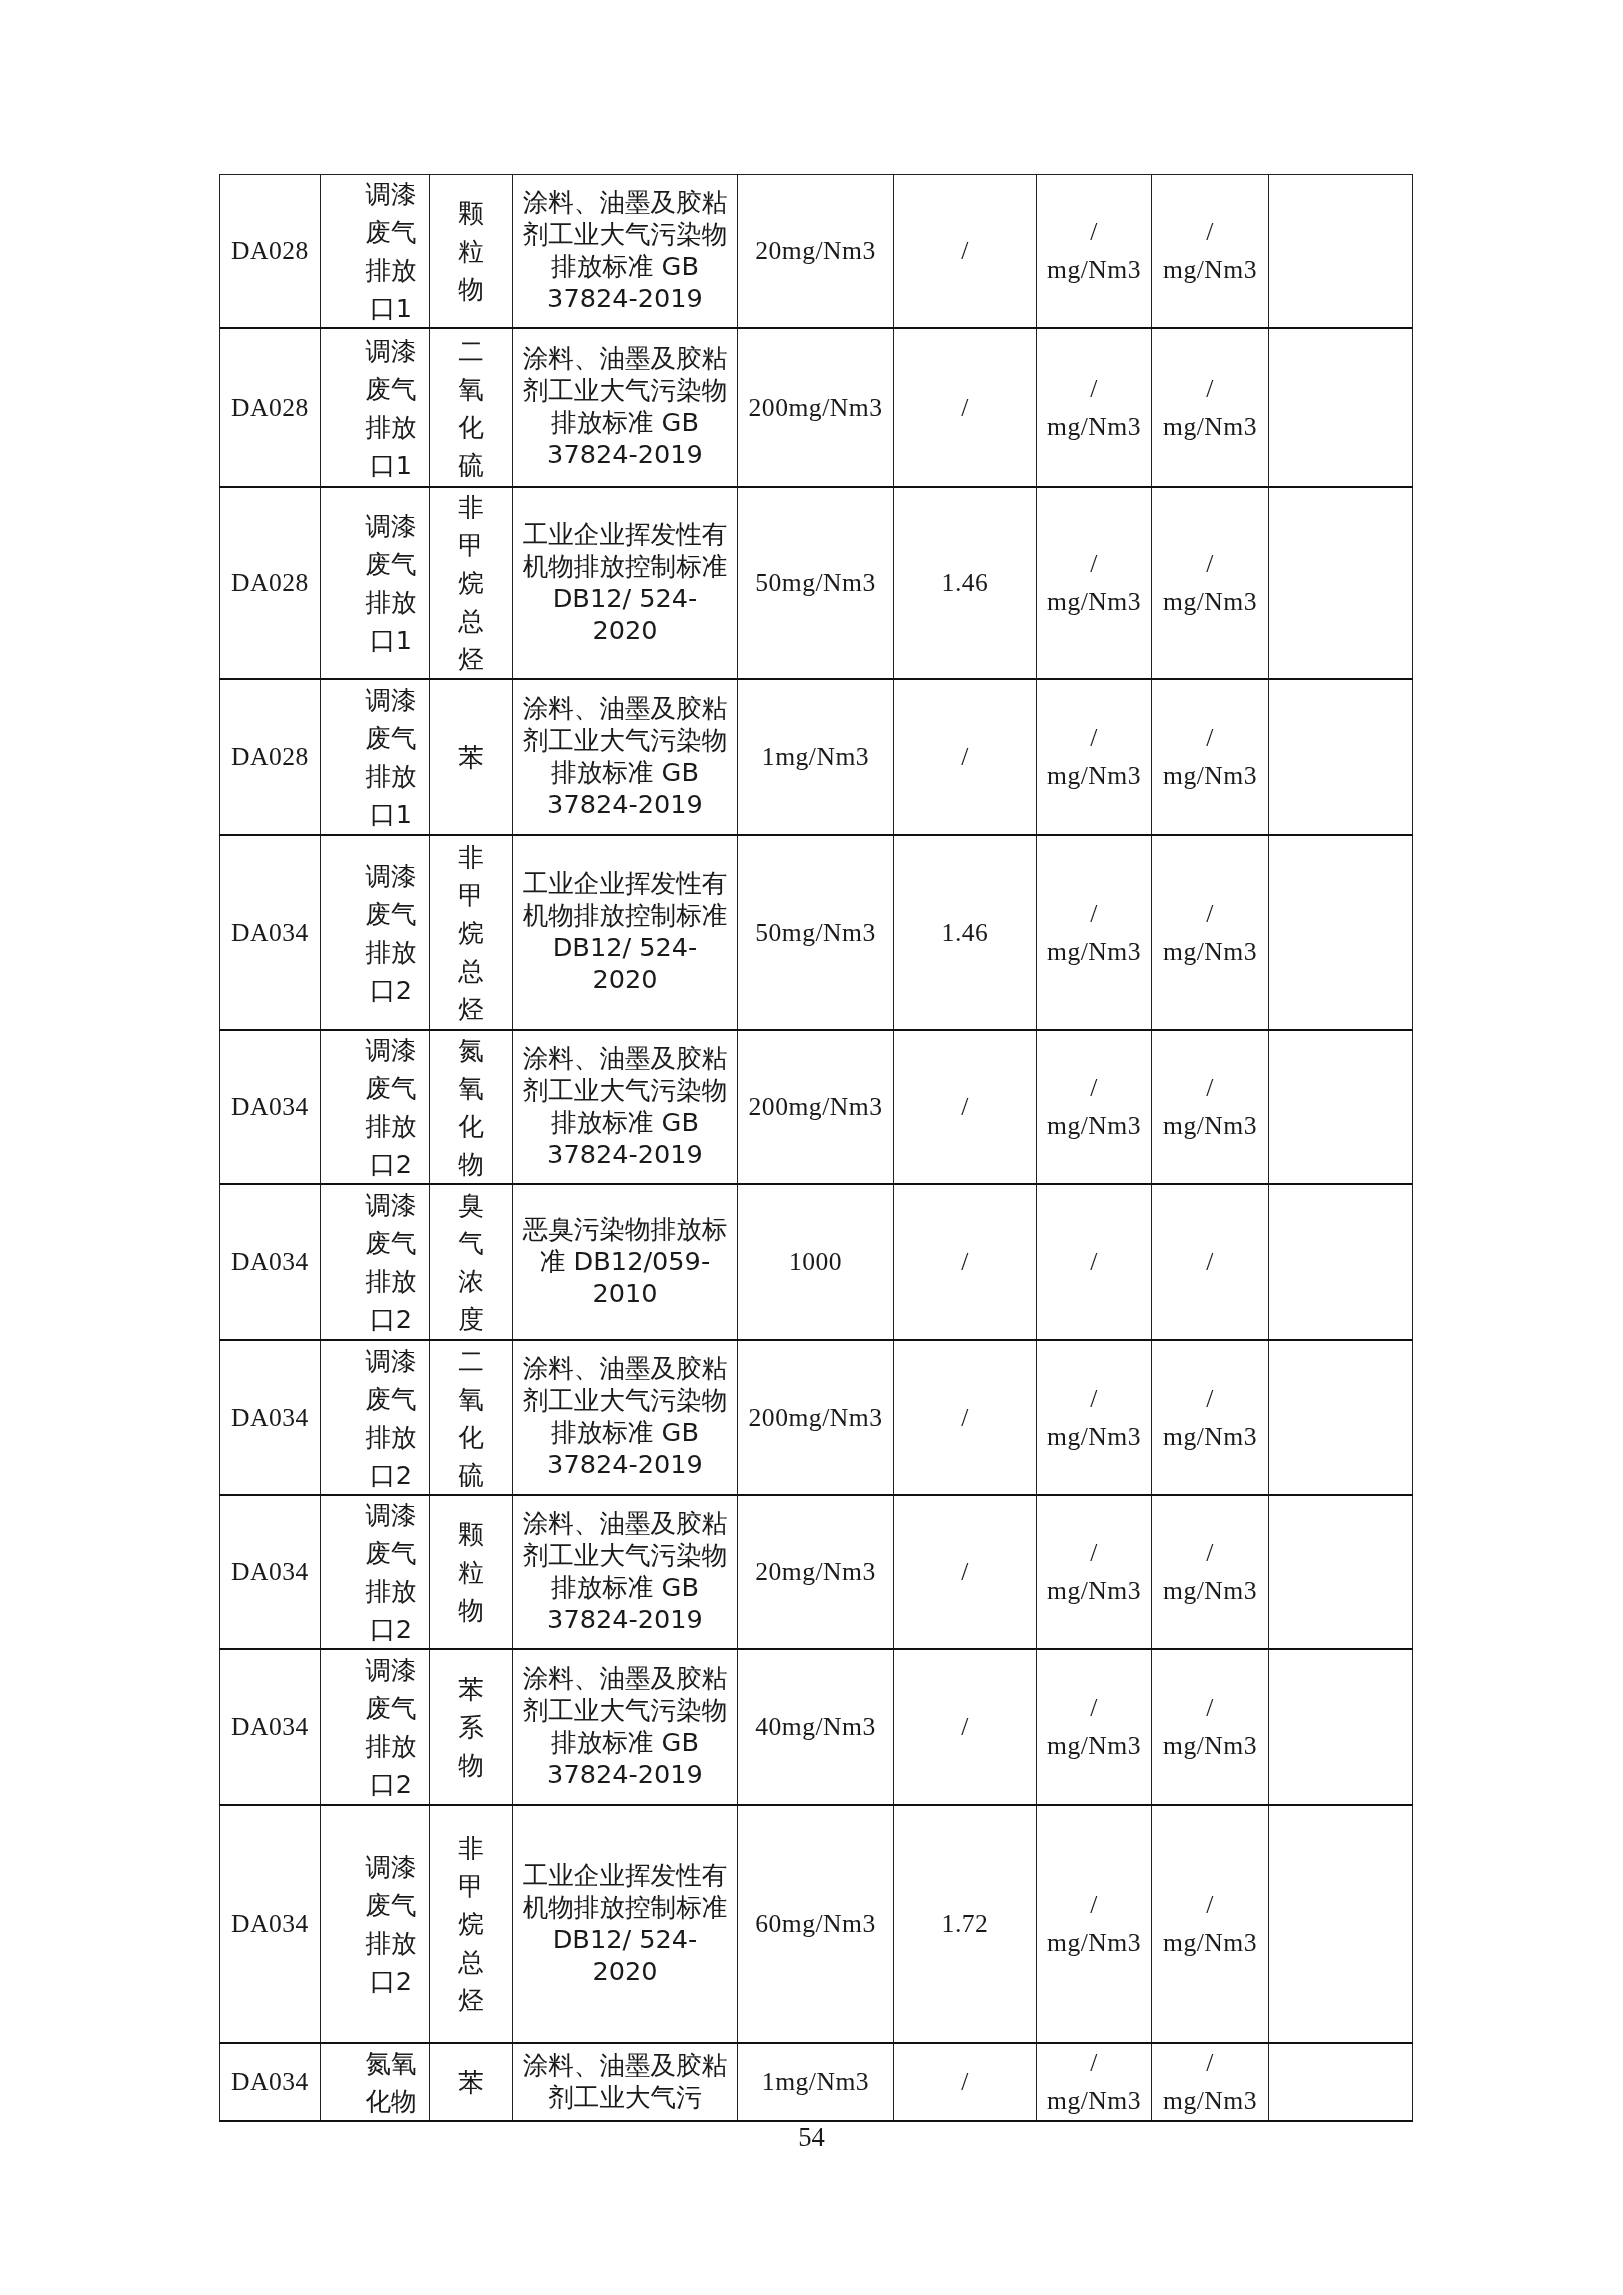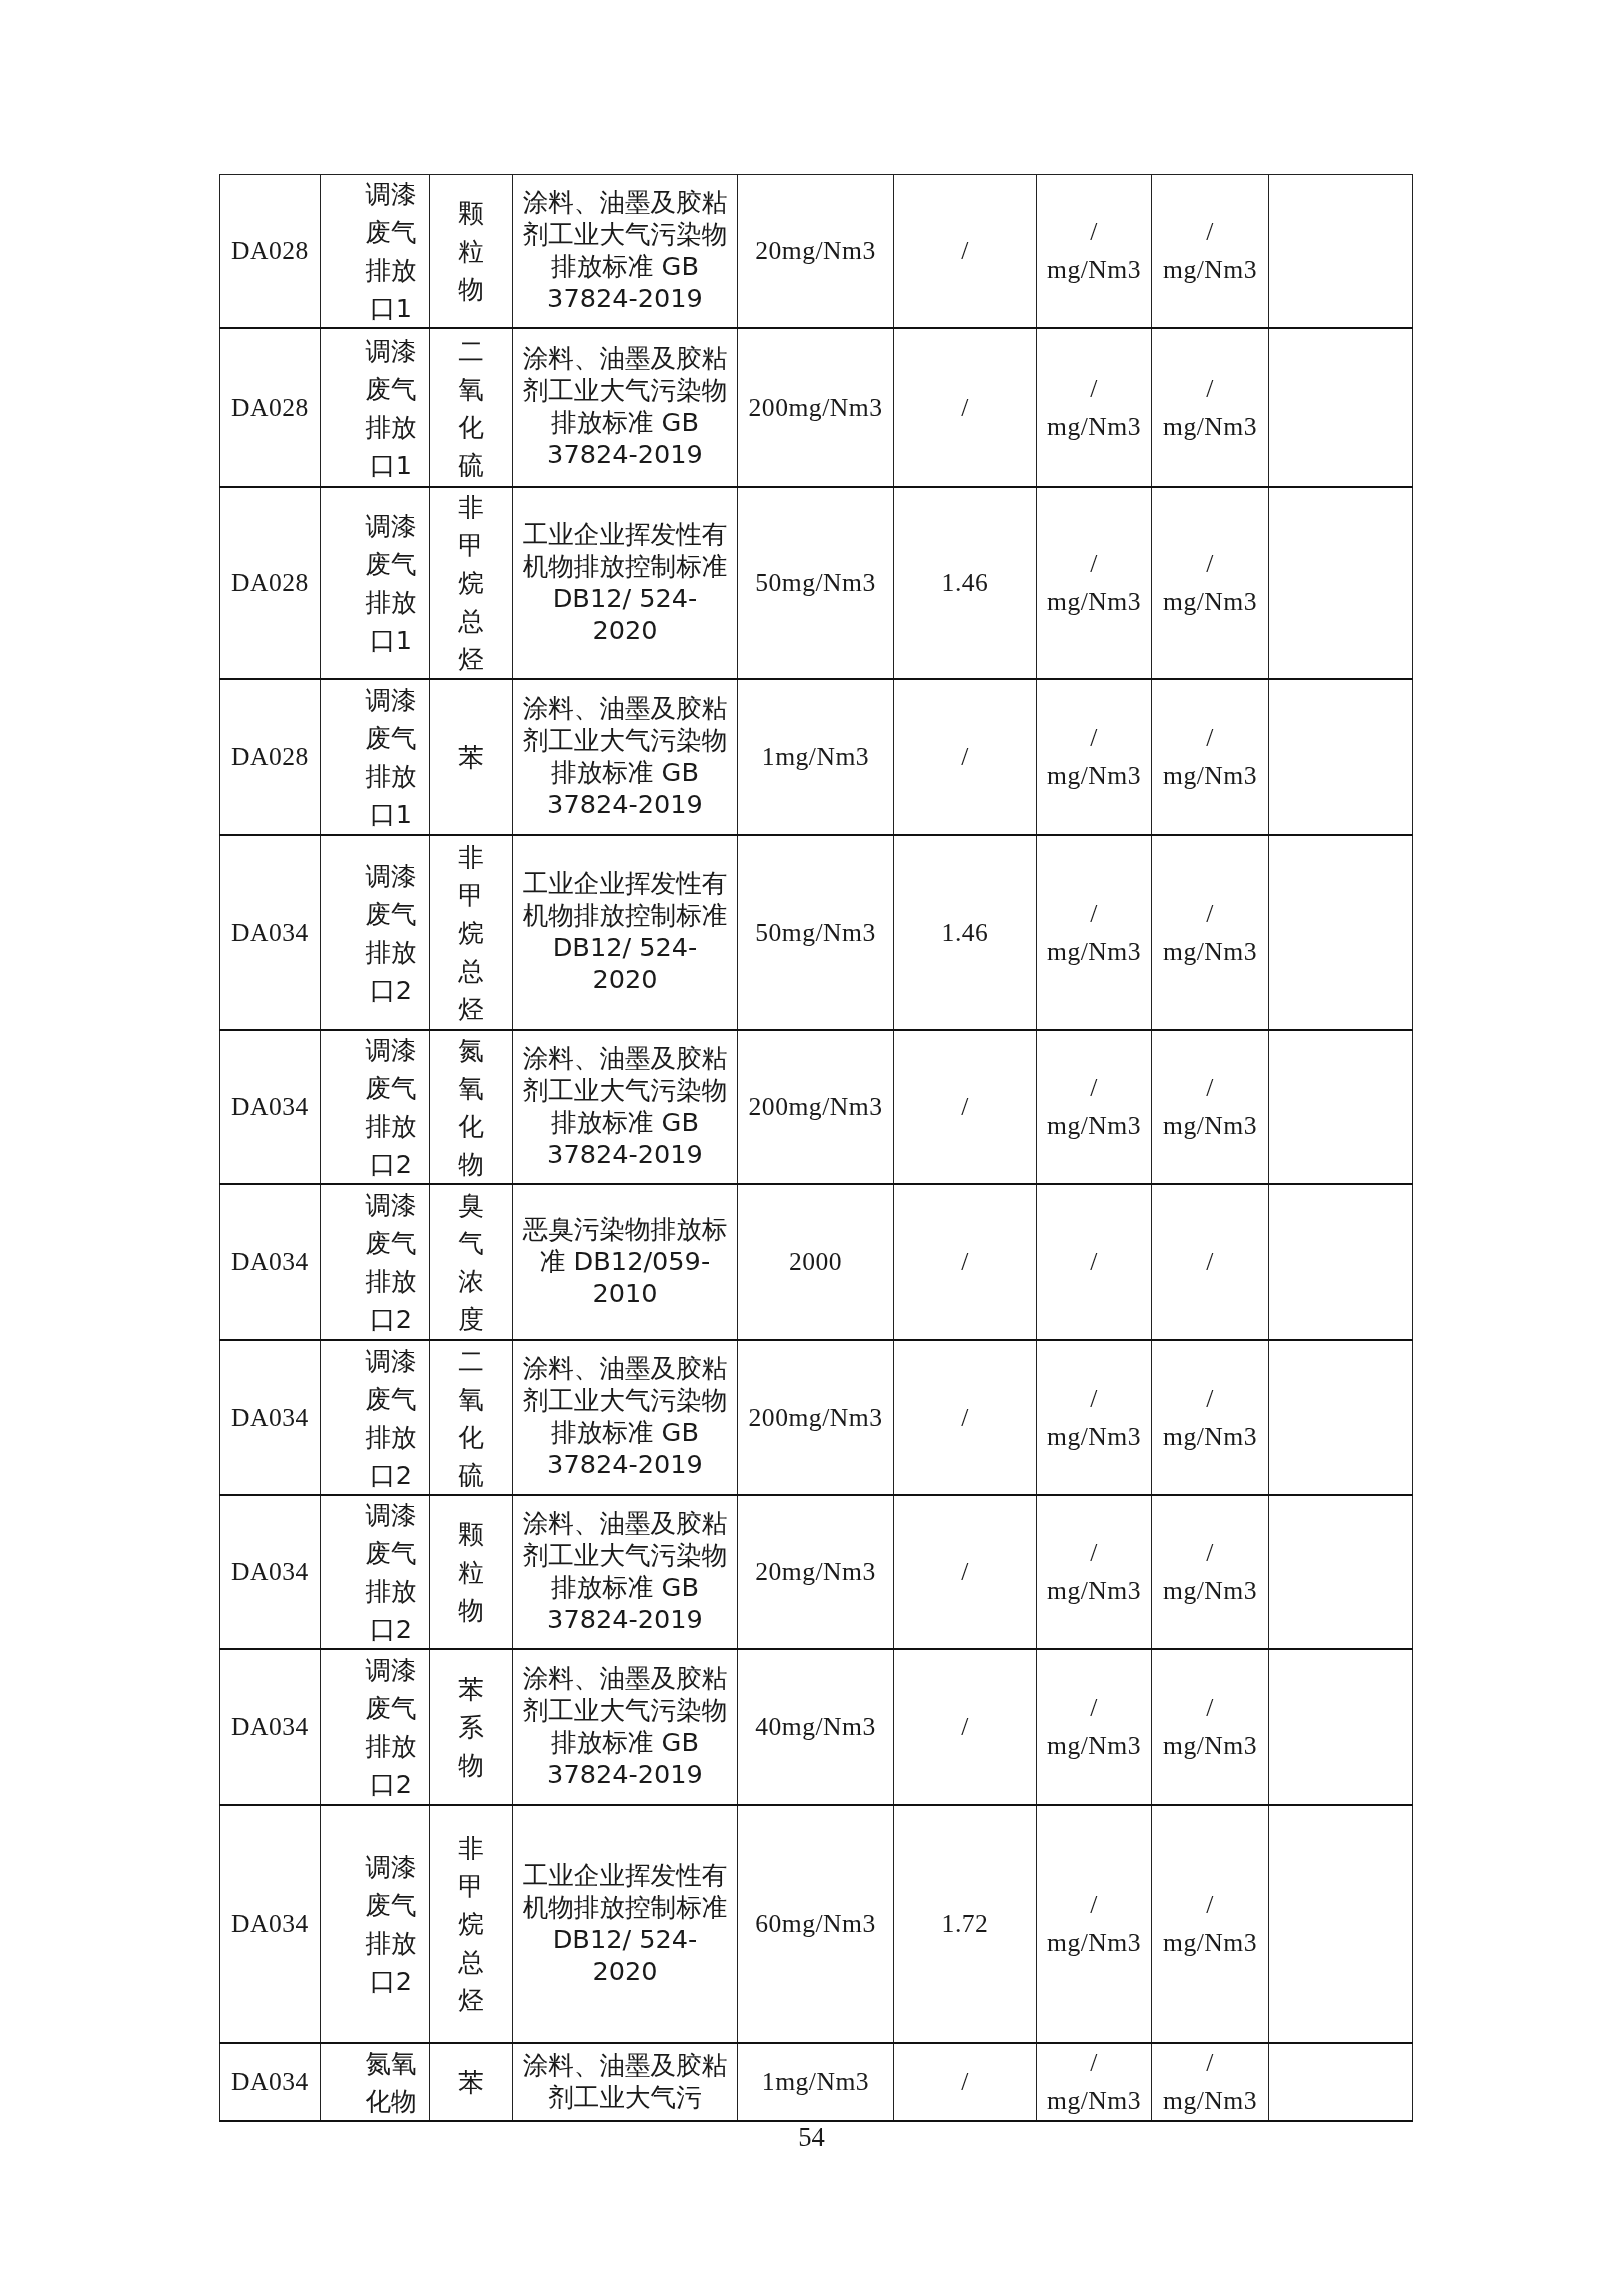--- a/index.html
+++ b/index.html
@@ -111,21 +111,21 @@
     <td class="mono unitcell"><span>/<br>mg/Nm3</span></td>
     <td class="mono unitcell"><span>/<br>mg/Nm3</span></td>
     <td class="mono"><span></span></td>
   </tr>
 
   <tr style="height: 156px;">
     <td class="mono"><span>DA034</span></td>
     <td class="zh"><span class="outlet">调漆废气排放口2</span></td>
     <td class="zh"><span class="vert">臭气浓度</span></td>
     <td class="zh"><span class="std">恶臭污染物排放标准 DB12/059-2010</span></td>
-    <td class="mono"><span>2000</span></td>
+    <td class="mono"><span>1000</span></td>
     <td class="mono"><span>/</span></td>
     <td class="mono unitcell"><span>/</span></td>
     <td class="mono unitcell"><span>/</span></td>
     <td class="mono"><span></span></td>
   </tr>
 
   <tr style="height: 155px;">
     <td class="mono"><span>DA034</span></td>
     <td class="zh"><span class="outlet">调漆废气排放口2</span></td>
     <td class="zh"><span class="vert">二氧化硫</span></td>

